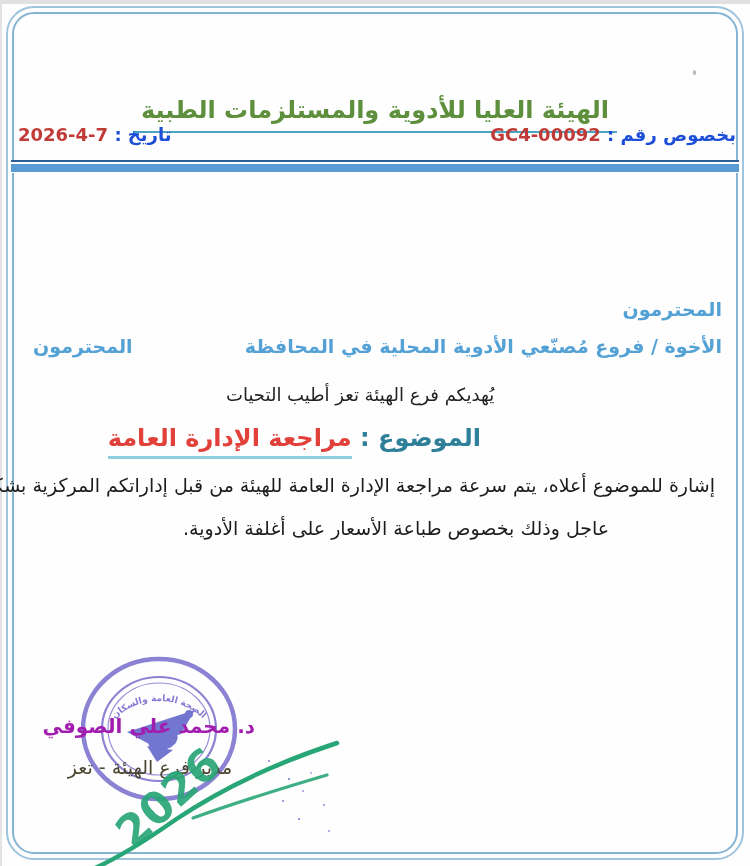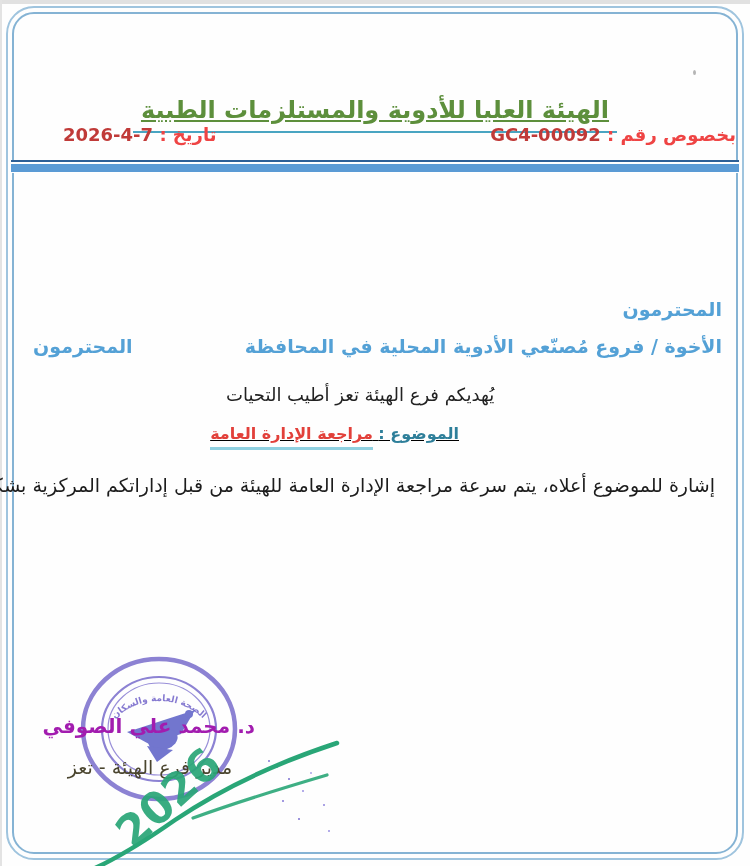--- a/index.html
+++ b/index.html
@@ -10,37 +10,37 @@
   .scan-top{position:absolute;top:0;left:0;right:0;height:4px;background:#d9d9d9;opacity:.8;}
   .scan-left{position:absolute;top:0;left:0;width:2px;bottom:0;background:#e3e3e3;}
   .speck{position:absolute;left:693px;top:70px;width:3px;height:5px;background:#b5b5b5;border-radius:50%;}
 
   
   .frame-outer{position:absolute;left:6px;top:6px;right:6px;bottom:6px;border:2px solid #9fc4de;border-radius:28px;}
   .frame-inner{position:absolute;left:12px;top:12px;right:12px;bottom:12px;border:2px solid #85b3d4;border-radius:22px;}
 
   
   .title{position:absolute;top:96px;left:0;right:0;text-align:center;direction:rtl;}
-  .title span{display:inline-block;font-size:24px;font-weight:bold;color:#5d8f3c;border-bottom:2px solid #49a5c2;padding:0 8px 7px;text-decoration:underline;}
+  .title span{display:inline-block;font-size:24px;font-weight:bold;color:#5d8f3c;border-bottom:2px solid #49a5c2;padding:0 8px 7px;}
   .circ{position:absolute;top:124px;right:14px;direction:rtl;font-size:18px;font-weight:bold;white-space:nowrap;}
   .date{position:absolute;top:124px;left:18px;direction:rtl;font-size:18px;font-weight:bold;white-space:nowrap;}
-  .hdr-label{color:#ef4444;}
-  .hdr-value{color:#c03a38;margin-left:45px;}
+  .hdr-label{color:#1d4ed8;}
+  .hdr-value{color:#c03a38;}
   .sep{position:absolute;top:160px;left:11px;right:11px;height:13px;
        background:linear-gradient(#2d5f96 0 2px,#ffffff 2px 4px,#5b9bd5 4px 12px,#ffffff 12px 13px);}
 
   
   .recip{position:absolute;left:33px;right:28px;direction:rtl;display:flex;justify-content:space-between;
          font-size:19px;font-weight:bold;color:#54a1d6;white-space:nowrap;}
   .recip.r1{top:298px;}
   .recip.r2{top:335px;}
 
   
   .greeting{position:absolute;top:384px;left:212px;direction:rtl;font-size:18px;color:#222;white-space:nowrap;margin-left:14px;}
-  .subject{position:absolute;top:424px;right:291px;direction:rtl;font-size:16px;font-weight:bold;white-space:nowrap;text-decoration:underline;}
+  .subject{position:absolute;top:424px;right:269px;direction:rtl;font-size:24px;font-weight:bold;white-space:nowrap;}
   .subject .lbl{color:#2e7f9a;}
   .subject .val{color:#e2403a;border-bottom:3px solid #8fd0e0;padding-bottom:4px;}
 
   
   .body1{position:absolute;top:474px;left:18px;width:697px;direction:rtl;font-size:19px;color:#1c1c1c;
          text-align:justify;text-align-last:justify;white-space:nowrap;}
   .body2{position:absolute;top:517px;left:183px;direction:rtl;font-size:19px;color:#1c1c1c;white-space:nowrap;}
 
   
   .stamp{position:absolute;left:77px;top:654px;width:164px;height:150px;opacity:.88;}
@@ -90,20 +90,21 @@
   </div>
 
   <div class="greeting">يُهديكم فرع الهيئة تعز أطيب التحيات</div>
 
   <div class="subject">
     <span class="lbl">الموضوع :</span>
     <span class="val">مراجعة الإدارة العامة</span>
   </div>
 
   <div class="body1">إشارة للموضوع أعلاه، يتم سرعة مراجعة الإدارة العامة للهيئة من قبل إداراتكم المركزية بشكل</div>
+  <div class="body2">عاجل وذلك بخصوص طباعة الأسعار على أغلفة الأدوية.</div>
 
   <svg class="stamp" viewBox="0 0 164 150">
     <defs>
       <path id="rimArc" d="M 24 88 A 60 55 0 0 1 140 88" fill="none"></path>
     </defs>
     <ellipse cx="82" cy="75" rx="76" ry="70" fill="none" stroke="#6e60c8" stroke-width="4.5" opacity="0.9"></ellipse>
     <ellipse cx="82" cy="75" rx="57" ry="52" fill="none" stroke="#6e60c8" stroke-width="2.2" opacity="0.9"></ellipse>
     <ellipse cx="82" cy="75" rx="51" ry="46" fill="none" stroke="#6e60c8" stroke-width="1.2" opacity="0.8"></ellipse>
     <text font-size="9" font-weight="bold" fill="#6e60c8" opacity="0.95">
       <textPath href="#rimArc" startOffset="50%" text-anchor="middle">الصحة العامة والسكان</textPath>

